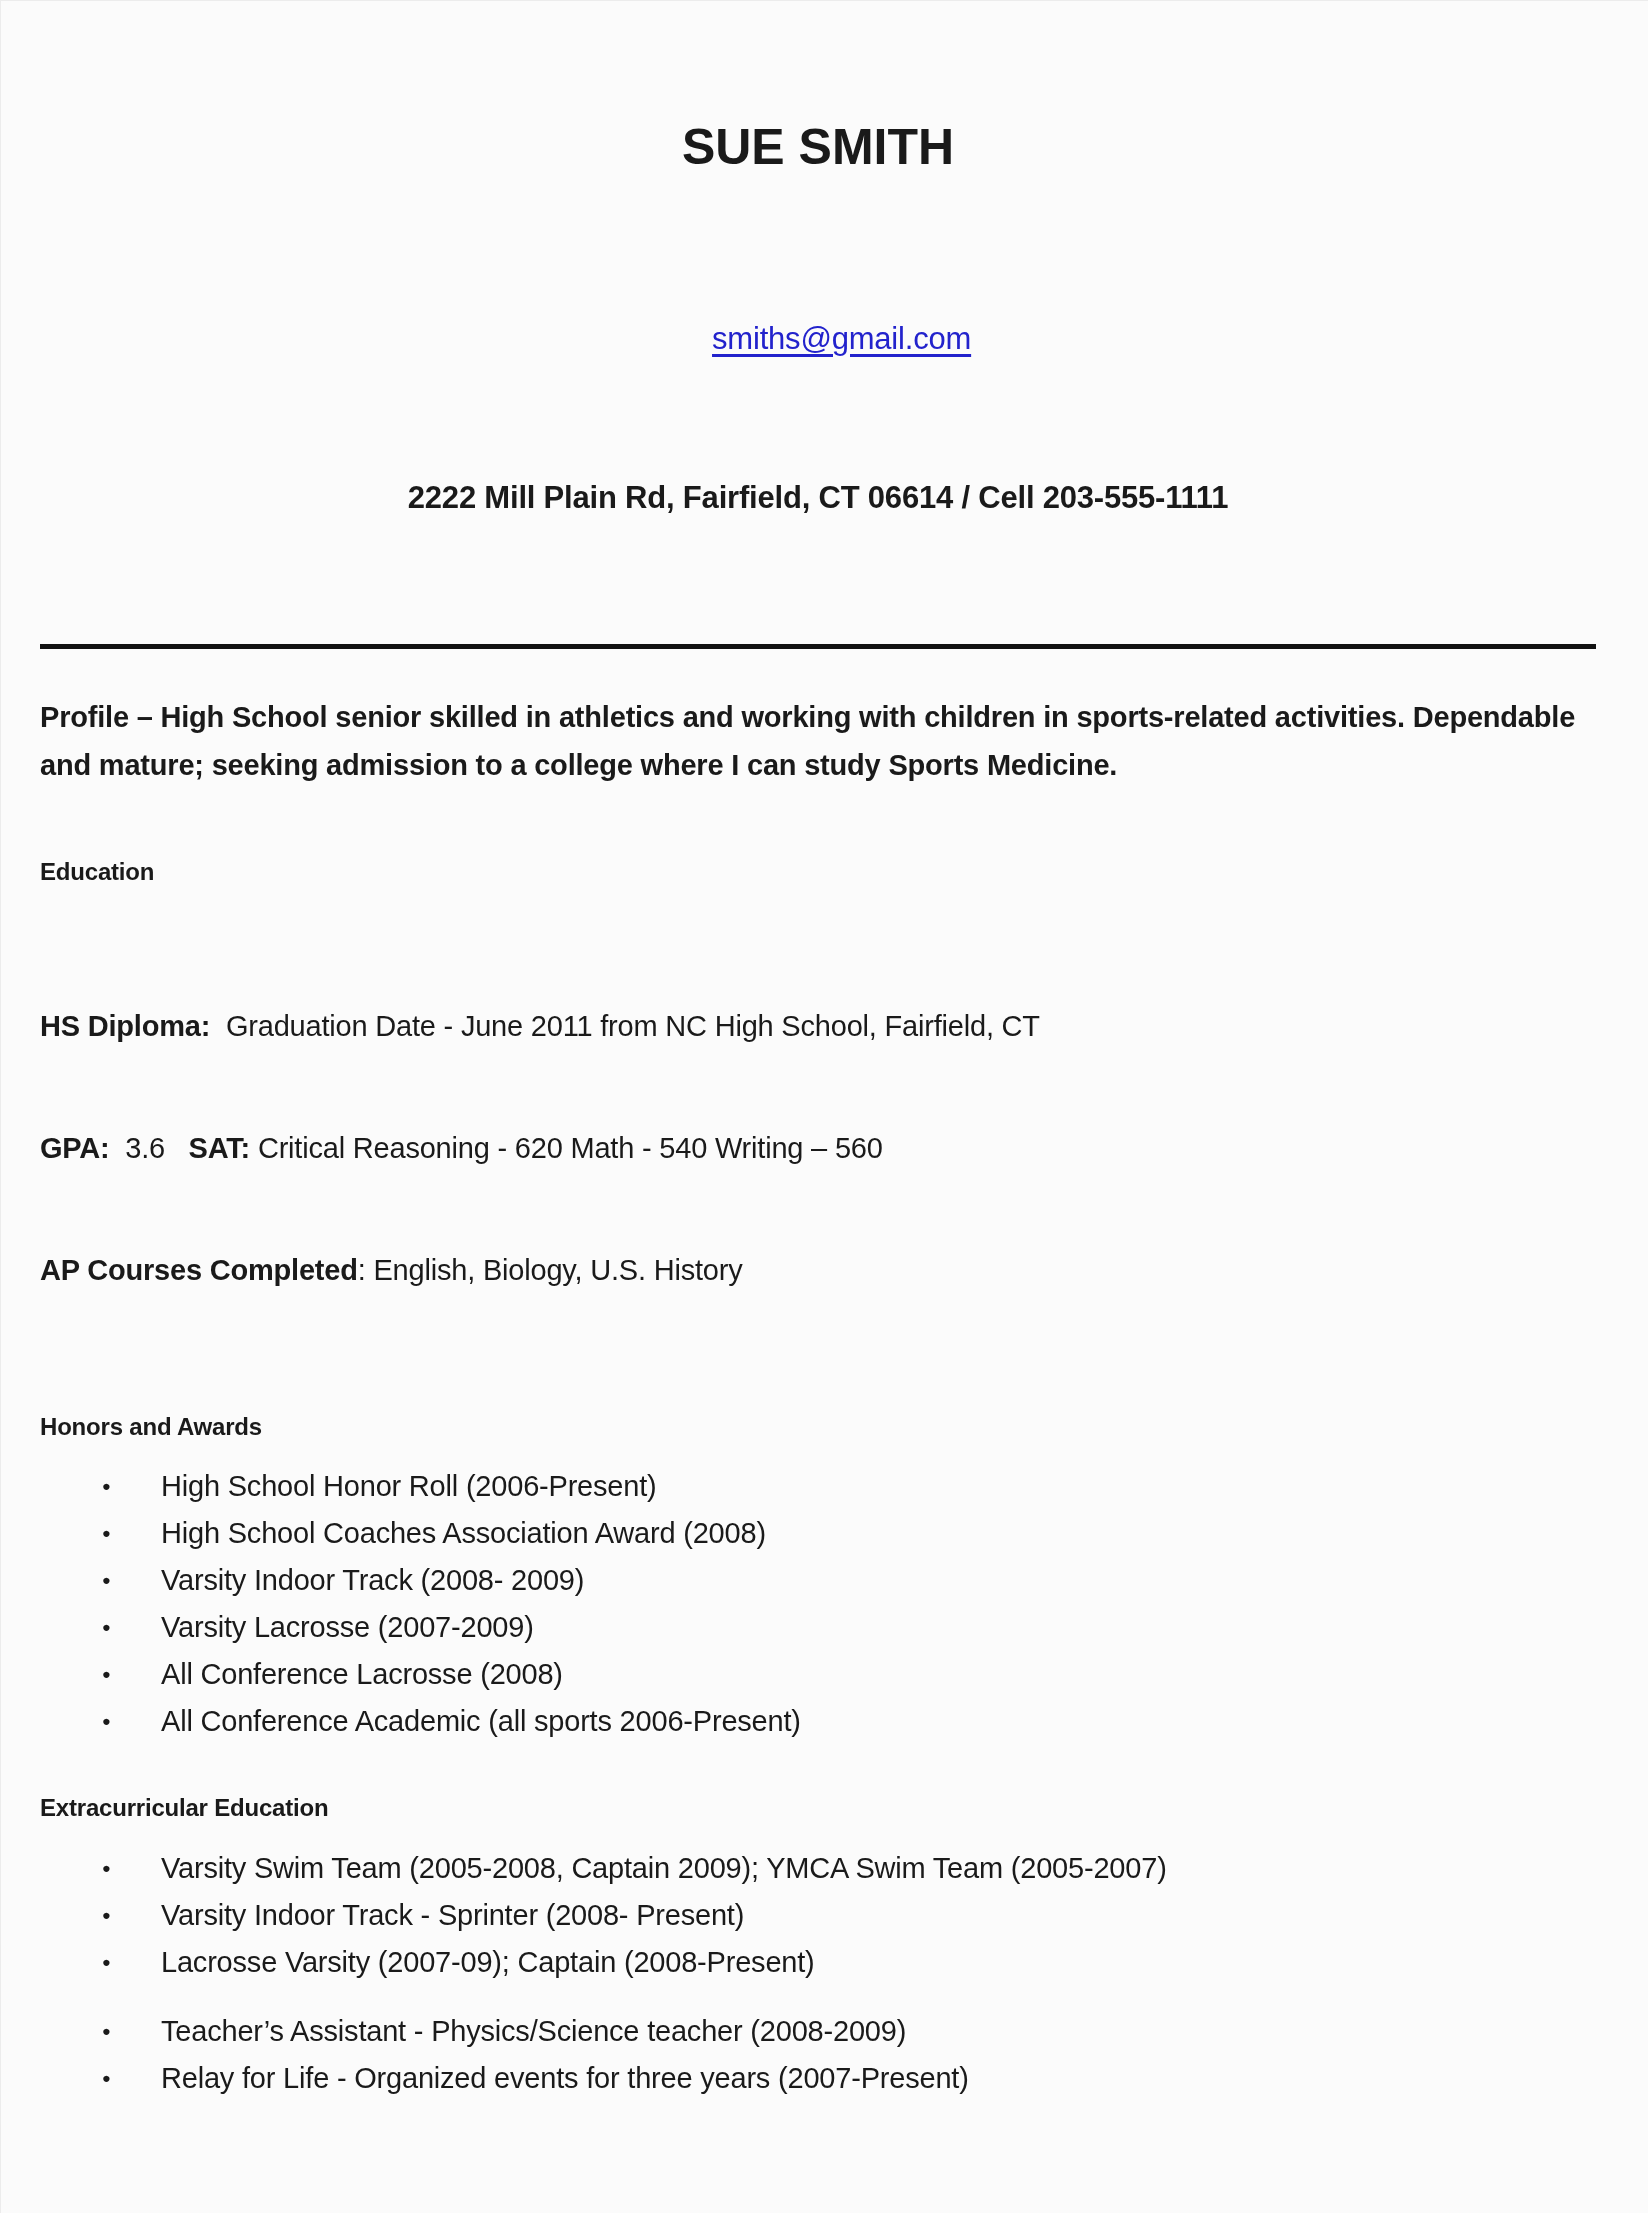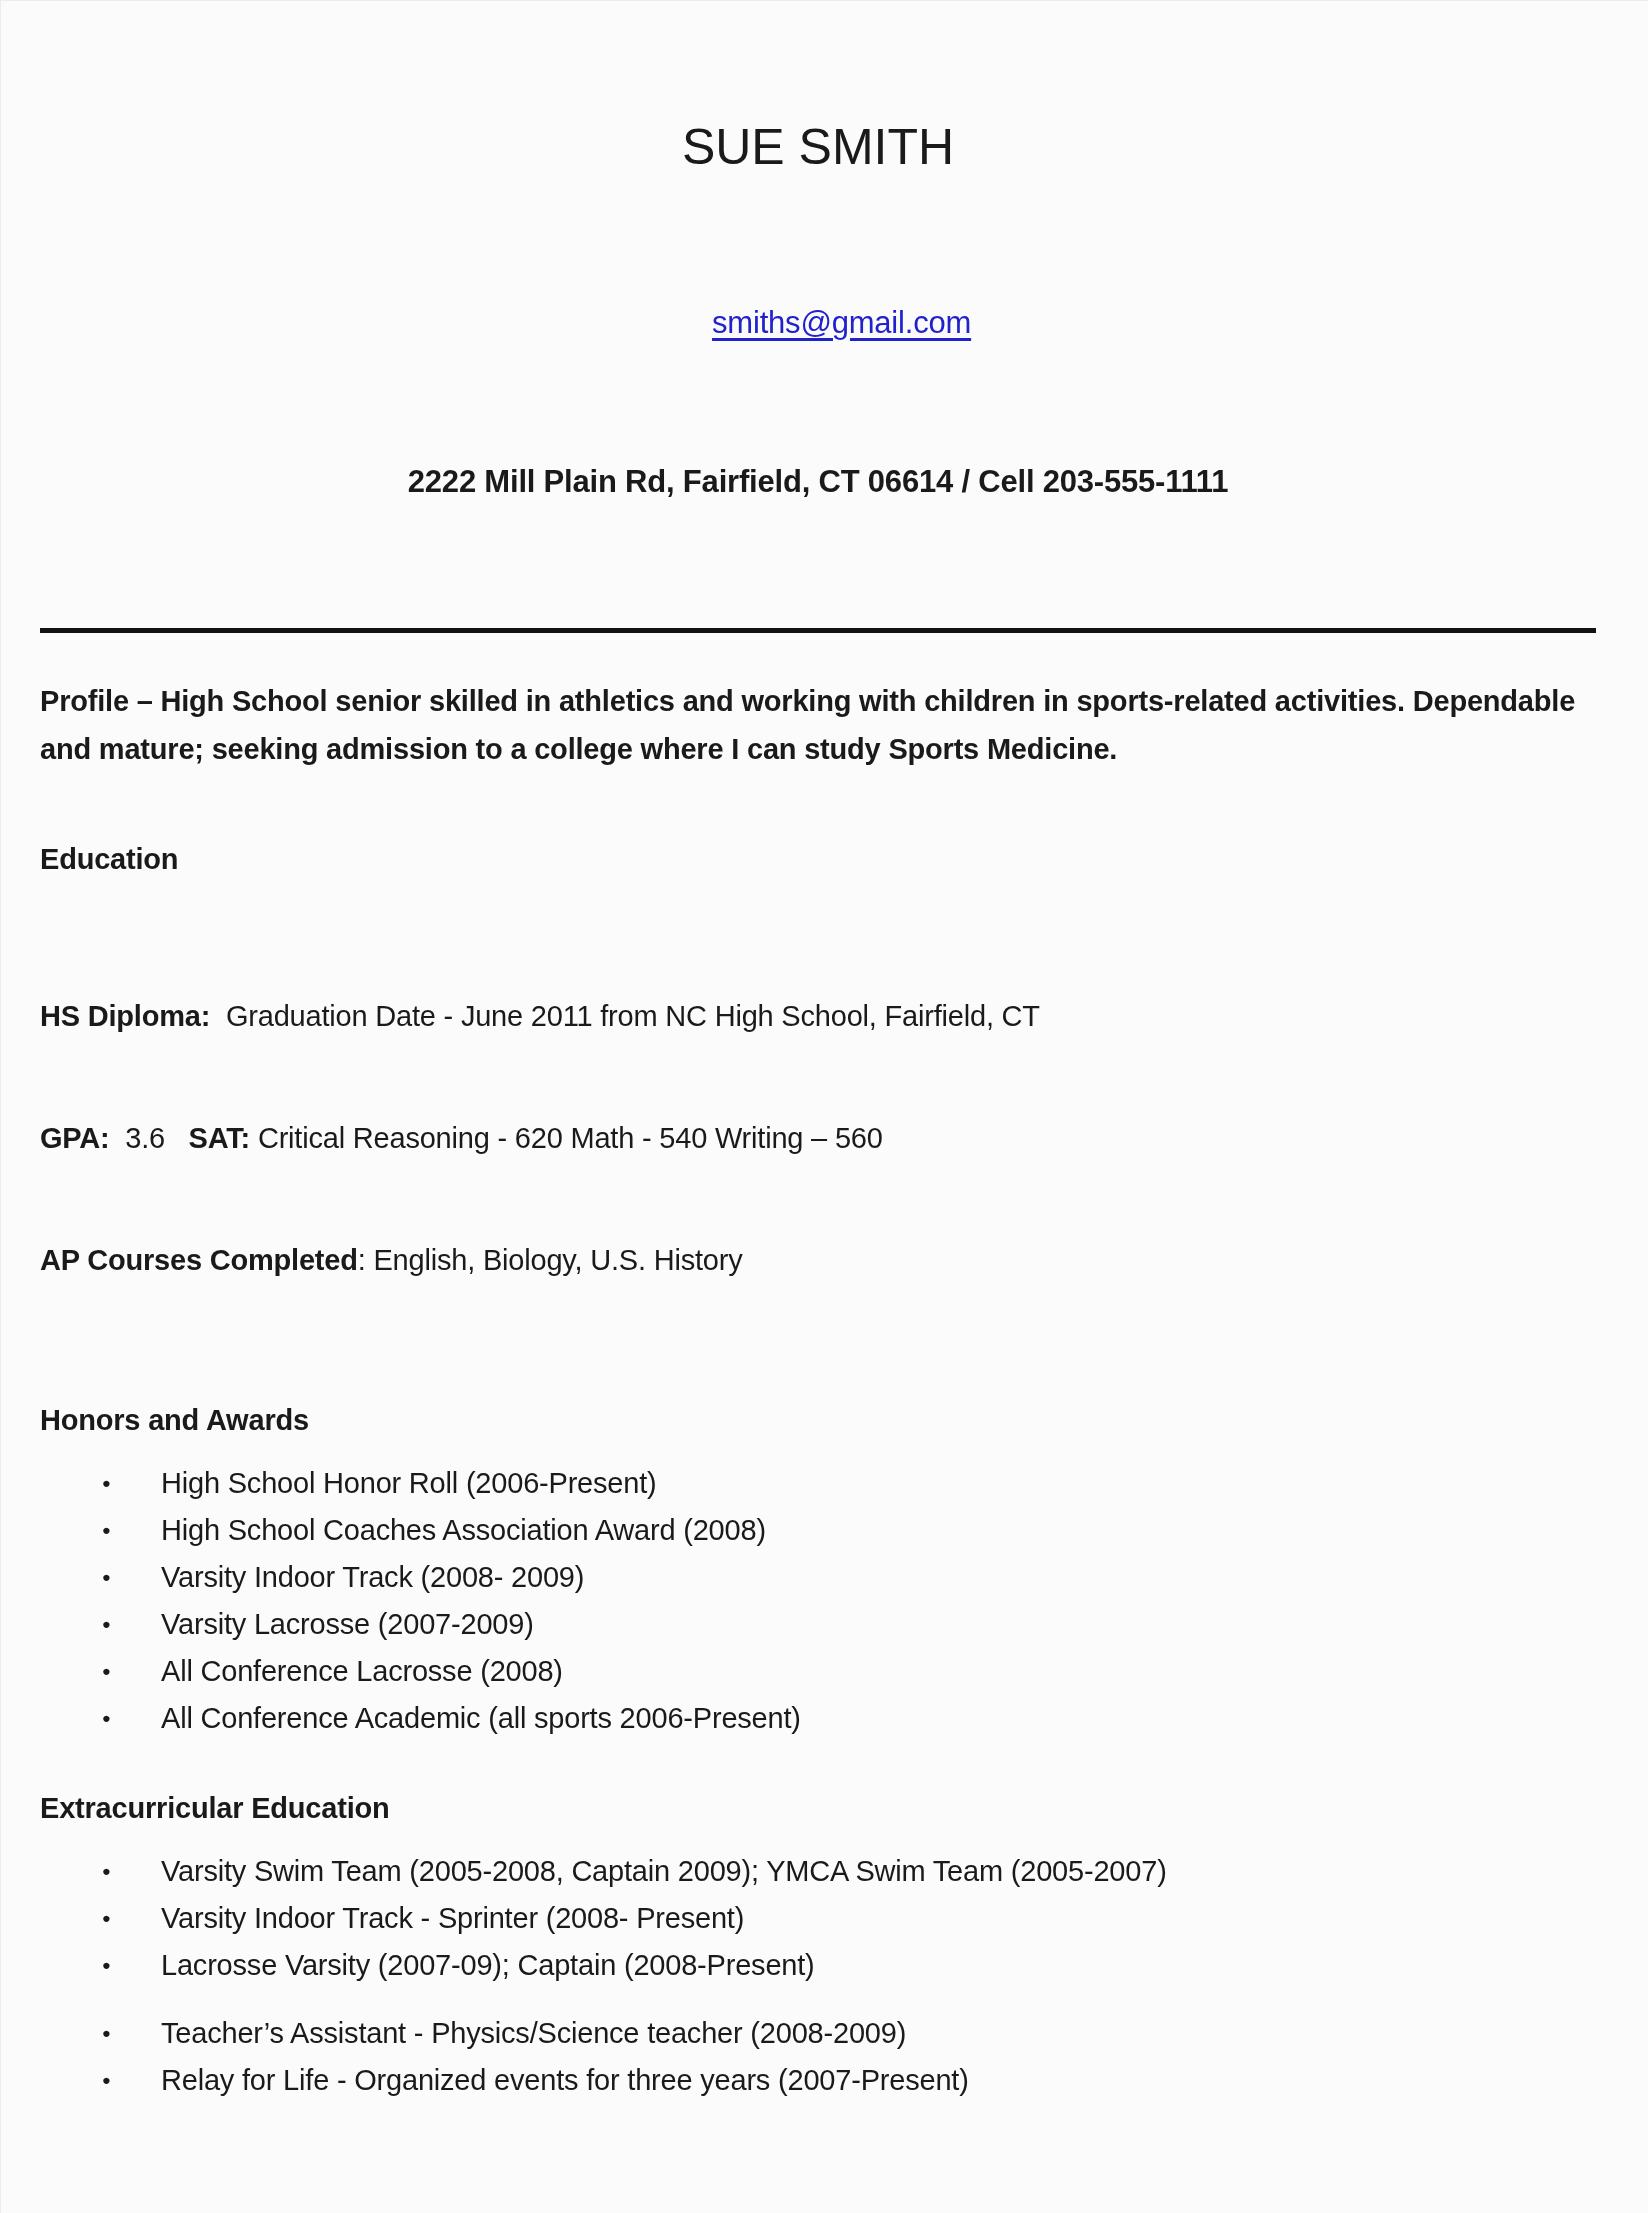--- a/index.html
+++ b/index.html
@@ -19,22 +19,22 @@
     font-family:"Liberation Sans",sans-serif;
     font-size:29px;
     letter-spacing:-0.2px;
     padding:26px 52px 0 39px;
     overflow:hidden;
   }
   .page *{white-space:pre-wrap;}
   header{text-align:center;}
   h1{
     font-size:50px;
-    font-weight:400;
-    margin:24px 0 0;
+    font-weight:700;
+    margin:24px 0 16px;
     line-height:1.2;
     letter-spacing:0;
   }
   .email-line{margin-top:26px;line-height:1.2;}
   .email{
     color:var(--link);
     font-size:31px;
     text-decoration:underline;
     text-decoration-thickness:2.6px;
     text-underline-offset:5.2px;
@@ -51,21 +51,21 @@
     height:5.2px;
     background:#121212;
     margin-top:62px;
   }
   .profile{
     margin:45px 0 0;
     font-weight:700;
     line-height:1.65;
   }
   h2{
-    font-size:29px;
+    font-size:24px;
     font-weight:700;
     margin:48px 0 0;
     line-height:1.25;
   }
   h2.edu{margin-top:67px;}
   .edu-lines{margin-top:45px;}
   .edu-line{margin:0;line-height:56px;}
   ul{
     list-style:none;
     margin:21.6px 0 0;

